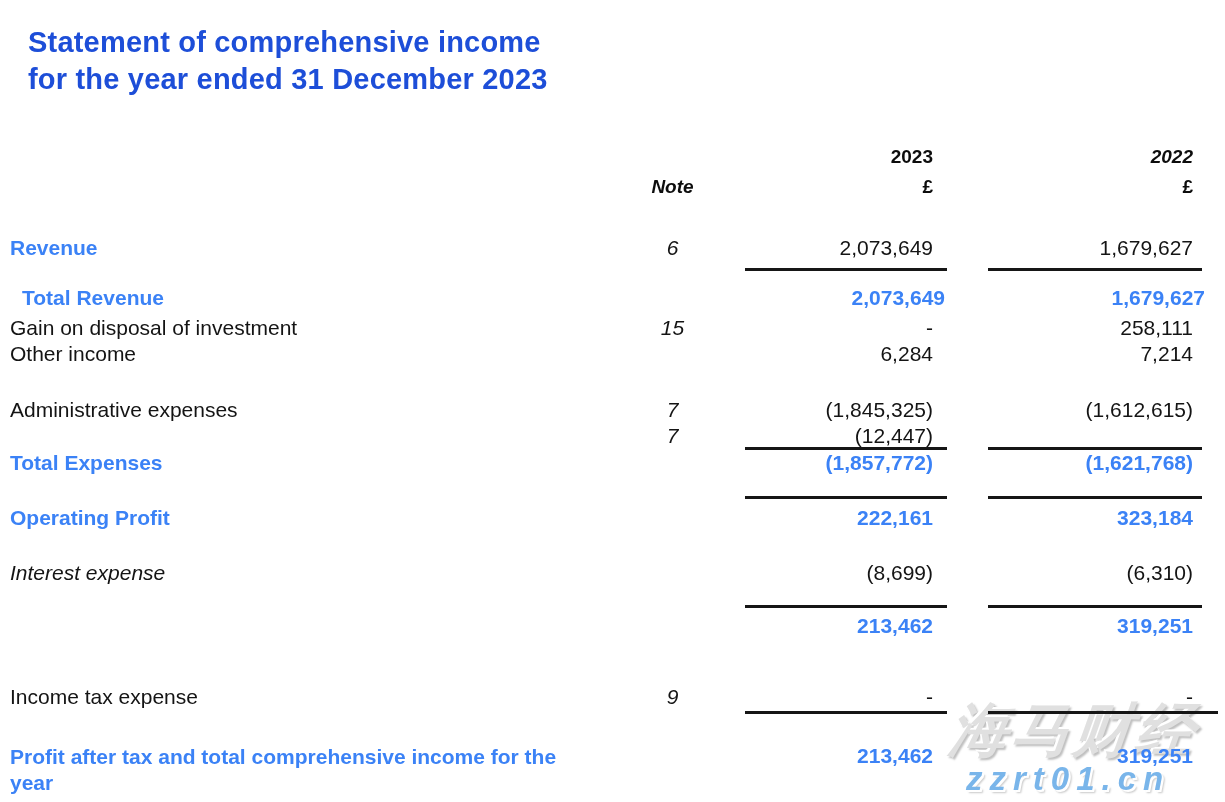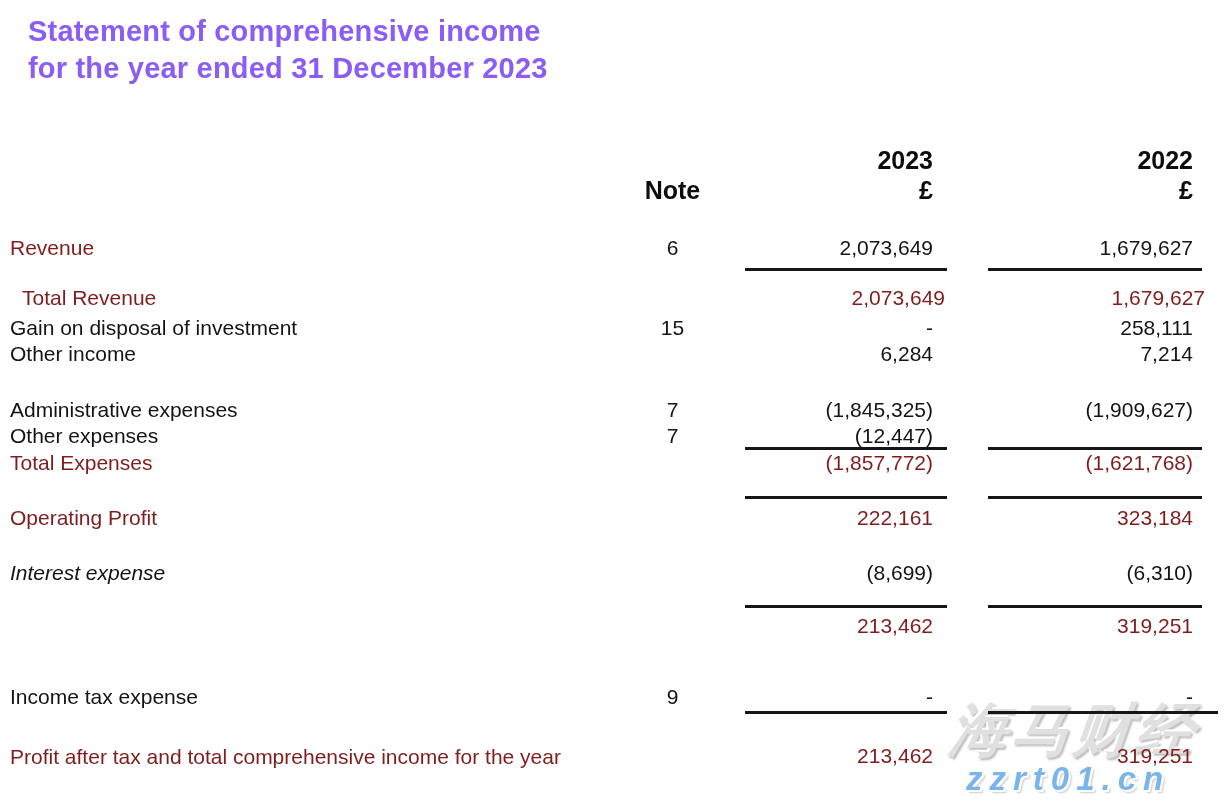--- a/index.html
+++ b/index.html
@@ -6,35 +6,35 @@
   #page{
     position:relative;
     width:1225px;height:802px;
     background:#ffffff;
     overflow:hidden;
     font-family:"Liberation Sans","DejaVu Sans",sans-serif;
     color:#141414;
   }
   
   .title{
-    position:absolute;left:28px;top:13px;
+    position:absolute;left:28px;top:24px;
     font-size:29px;font-weight:bold;line-height:37px;
-    letter-spacing:0.2px;color:#8b5cf6;
+    letter-spacing:0.2px;color:#1d4ed8;
   }
   
-  .hdr{position:absolute;font-weight:bold;font-size:25px;color:#0d0d0d;}
+  .hdr{position:absolute;font-weight:bold;font-size:19px;color:#0d0d0d;}
   
   .row{position:absolute;left:0;width:1225px;height:27px;}
   .cell{position:absolute;top:0;font-size:21px;line-height:24px;color:#141414;white-space:nowrap;}
   .lab{left:10px;width:600px;}
   .labwrap{white-space:normal;line-height:26px;width:585px;}
-  .note{left:630px;width:85px;text-align:center;}
+  .note{left:630px;width:85px;text-align:center;font-style:italic;}
   .a23{left:700px;width:233px;text-align:right;}
   .a22{left:960px;width:233px;text-align:right;}
-  .b{font-weight:normal;color:#7f1d1d;}
+  .b{font-weight:bold;color:#3b82f6;}
   .i{font-style:italic;}
   
   .rule{position:absolute;height:3px;background:#161616;}
   .r23{left:745px;width:202px;}
   .r22{left:988px;width:214px;}
   
   .wm-cn{
     position:absolute;left:950px;top:692px;width:290px;
     font-size:58px;font-weight:bold;font-style:italic;
     letter-spacing:4px;line-height:76px;white-space:nowrap;
@@ -62,21 +62,21 @@
   <div class="wm-site">zzrt01.cn</div>
 
   <div class="table-layer">
 
     <div class="title">
       <div>Statement of comprehensive income</div>
       <div>for the year ended 31 December 2023</div>
     </div>
 
     <div class="hdr a23" style="top:146px;">2023</div>
-    <div class="hdr a22" style="top:146px;">2022</div>
+    <div class="hdr a22" style="top:146px;font-style:italic;">2022</div>
     <div class="hdr note" style="top:176px;">Note</div>
     <div class="hdr a23" style="top:176px;">£</div>
     <div class="hdr a22" style="top:176px;">£</div>
 
     <div class="row" style="top:236px;">
       <div class="cell lab b">Revenue</div>
       <div class="cell note">6</div>
       <div class="cell a23">2,073,649</div>
       <div class="cell a22">1,679,627</div>
     </div>
@@ -100,25 +100,24 @@
     <div class="row" style="top:342px;">
       <div class="cell lab">Other income</div>
       <div class="cell a23">6,284</div>
       <div class="cell a22">7,214</div>
     </div>
 
     <div class="row" style="top:398px;">
       <div class="cell lab">Administrative expenses</div>
       <div class="cell note">7</div>
       <div class="cell a23">(1,845,325)</div>
-      <div class="cell a22">(1,909,627)</div>
+      <div class="cell a22">(1,612,615)</div>
     </div>
 
     <div class="row" style="top:424px;">
-      <div class="cell lab">Other expenses</div>
       <div class="cell note">7</div>
       <div class="cell a23">(12,447)</div>
     </div>
 
     <div class="rule r23" style="top:447px;"></div>
     <div class="rule r22" style="top:447px;"></div>
 
     <div class="row" style="top:451px;">
       <div class="cell lab b">Total Expenses</div>
       <div class="cell a23 b">(1,857,772)</div>

